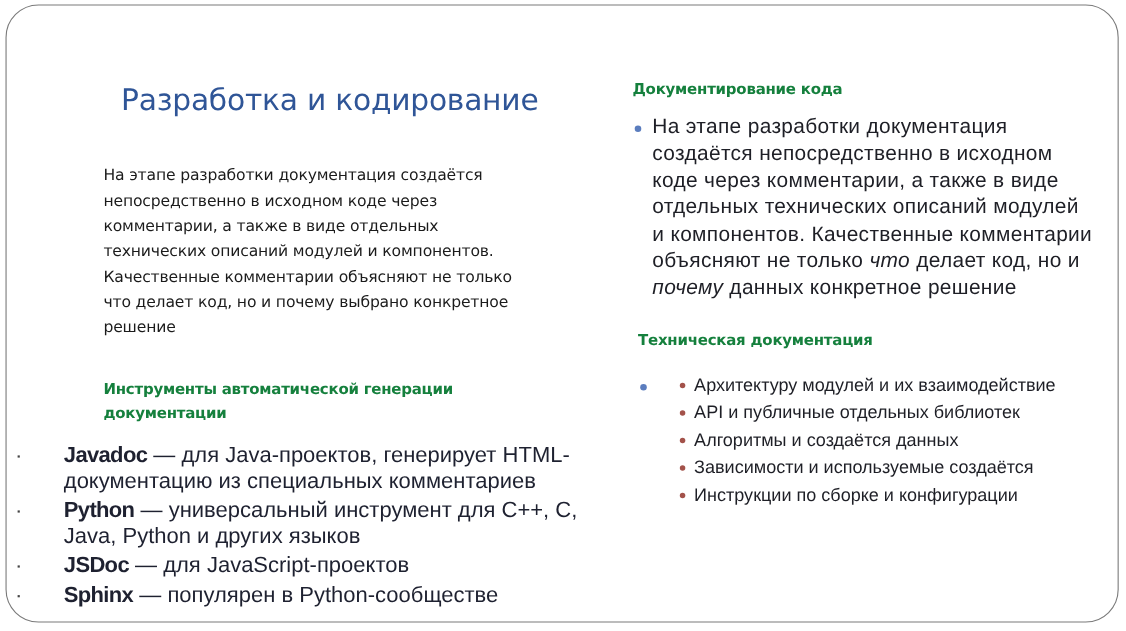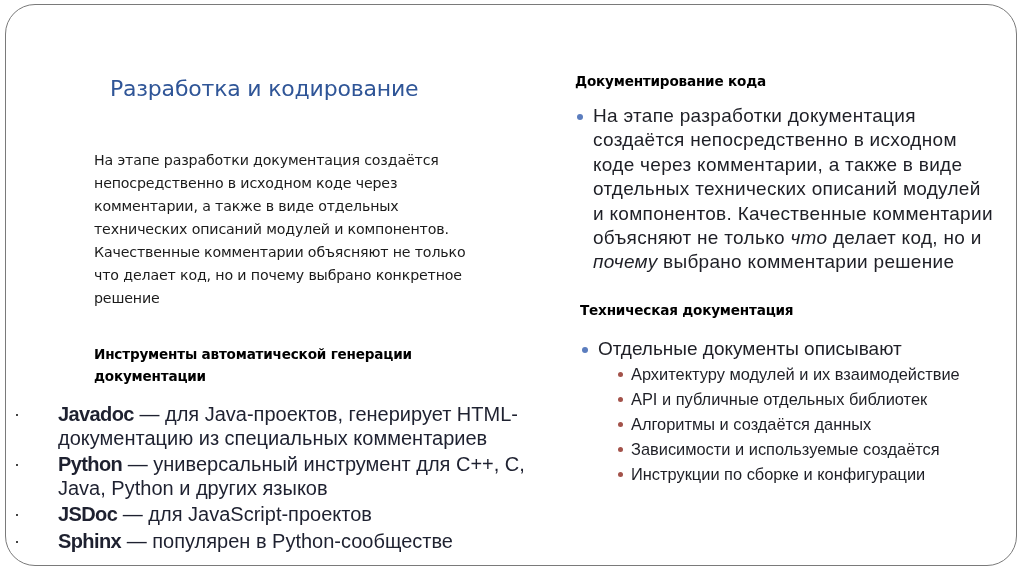--- a/index.html
+++ b/index.html
@@ -15,21 +15,21 @@
     left: 5px; top: 4px;
     width: 1012px; height: 562px;
     border: 1.5px solid #7a7a7a;
     border-radius: 30px;
     box-sizing: border-box;
   }
   .title {
     position: absolute;
     left: 110px; top: 76px;
     font-family: "DejaVu Sans", sans-serif;
-    font-size: 22px;
+    font-size: 27px;
     color: #2f5597;
     font-weight: normal;
     letter-spacing: -0.2px;
     margin: 0;
   }
   .left-para {
     position: absolute;
     left: 94px; top: 149px;
     width: 400px;
     font-family: "DejaVu Sans", sans-serif;
@@ -37,21 +37,21 @@
     line-height: 23px;
     color: #1b1b1b;
     letter-spacing: -0.15px;
     margin: 0;
   }
   .subhead {
     position: absolute;
     font-family: "DejaVu Sans", sans-serif;
     font-weight: bold;
     font-size: 13.6px;
-    color: #000000;
+    color: #15803d;
     margin: 0;
     letter-spacing: -0.2px;
   }
   .subhead.tools { left: 94px; top: 343px; width: 380px; line-height: 22px; }
   .subhead.doc-code { left: 575px; top: 73px; }
   .subhead.tech-doc { left: 580px; top: 302px; }
 
   .tools-list {
     position: absolute;
     left: 0; top: 403px;
@@ -128,30 +128,29 @@
     <span class="dot"></span>
     <b>Sphinx</b><span> — популярен в Python-сообществе</span>
   </li>
 </ul>
 
 <h3 class="subhead doc-code">Документирование кода</h3>
 
 <ul class="right-list code">
   <li>
     <span class="bullet-l1"></span>
-    <span>На этапе разработки документация создаётся непосредственно в исходном коде через комментарии, а также в виде отдельных технических описаний модулей и компонентов. Качественные комментарии объясняют не только </span><i>что</i><span> делает код, но и </span><i>почему</i><span> выбрано комментарии решение</span>
+    <span>На этапе разработки документация создаётся непосредственно в исходном коде через комментарии, а также в виде отдельных технических описаний модулей и компонентов. Качественные комментарии объясняют не только </span><i>что</i><span> делает код, но и </span><i>почему</i><span> данных конкретное решение</span>
   </li>
 </ul>
 
 <h3 class="subhead tech-doc">Техническая документация</h3>
 
 <ul class="right-list tech">
   <li>
     <span class="bullet-l1"></span>
-    <span>Отдельные документы описывают</span>
     <ul class="sub-list">
       <li>
         <span class="bullet-l2"></span>
         <span>Архитектуру модулей и их взаимодействие</span>
       </li>
       <li>
         <span class="bullet-l2"></span>
         <span>API и публичные отдельных библиотек</span>
       </li>
       <li>

